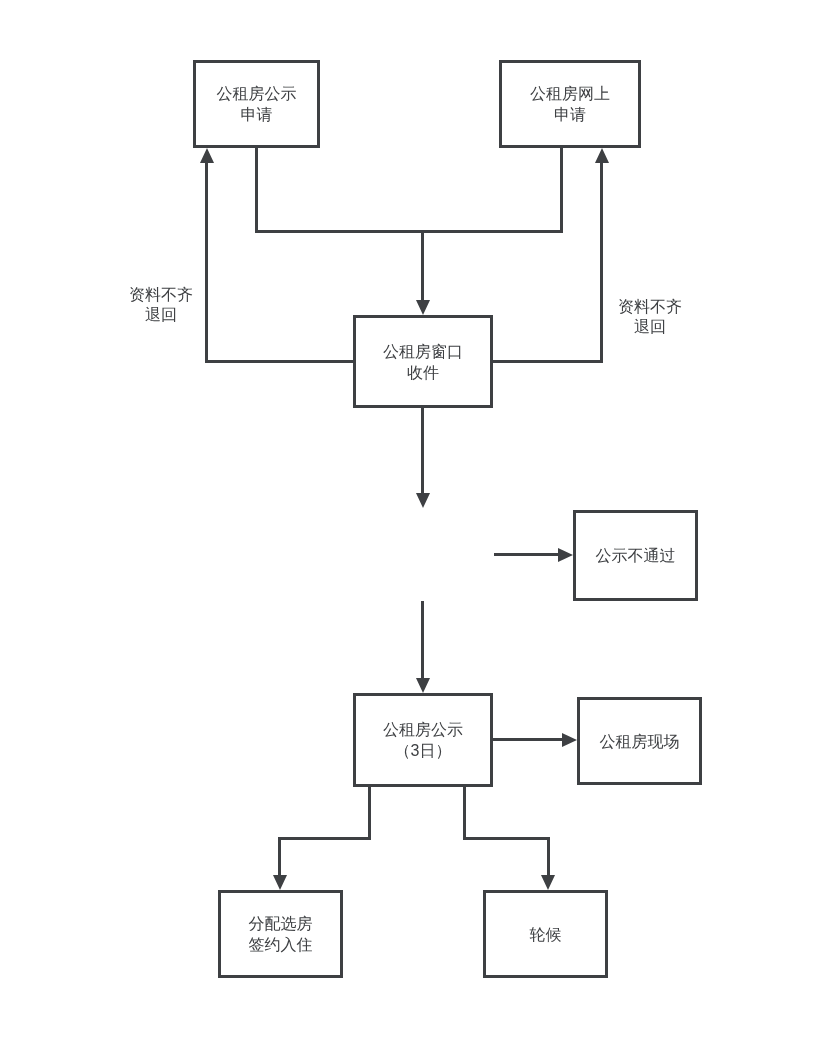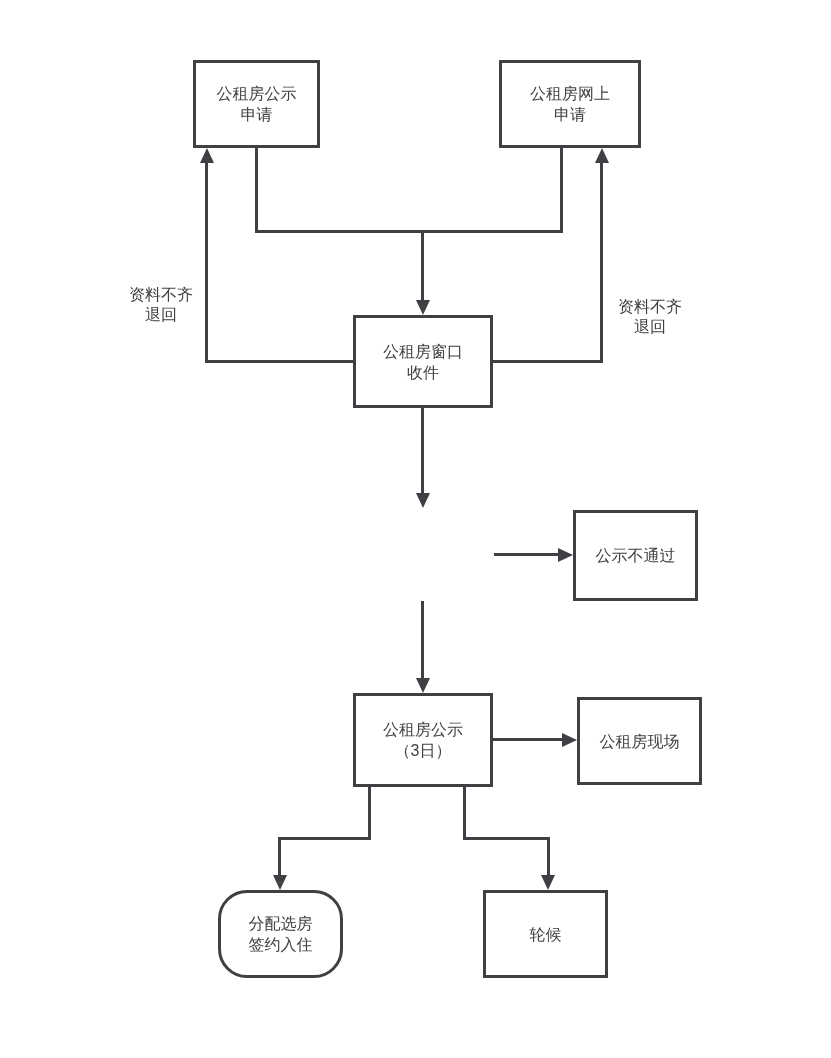--- a/index.html
+++ b/index.html
@@ -80,21 +80,21 @@
 收件</div>
 
 
   <div class="node" style="left:573px; top:510px; width:125px; height:91px;">公示不通过</div>
 
   <div class="node" style="left:353px; top:693px; width:140px; height:94px;">公租房公示
 （3日）</div>
 
   <div class="node" style="left:577px; top:697px; width:125px; height:88px;">公租房现场</div>
 
-  <div class="node" style="left:218px; top:890px; width:125px; height:88px;border-radius:29px;">分配选房
+  <div class="node" style="left:218px; top:890px; width:125px; height:88px;">分配选房
 签约入住</div>
 
   <div class="node" style="left:483px; top:890px; width:125px; height:88px;">轮候</div>
 
   <div class="edge-label" style="left:116px; top:285px; width:90px;">资料不齐
 退回</div>
 
   <div class="edge-label" style="left:605px; top:297px; width:90px;">资料不齐
 退回</div>
 

